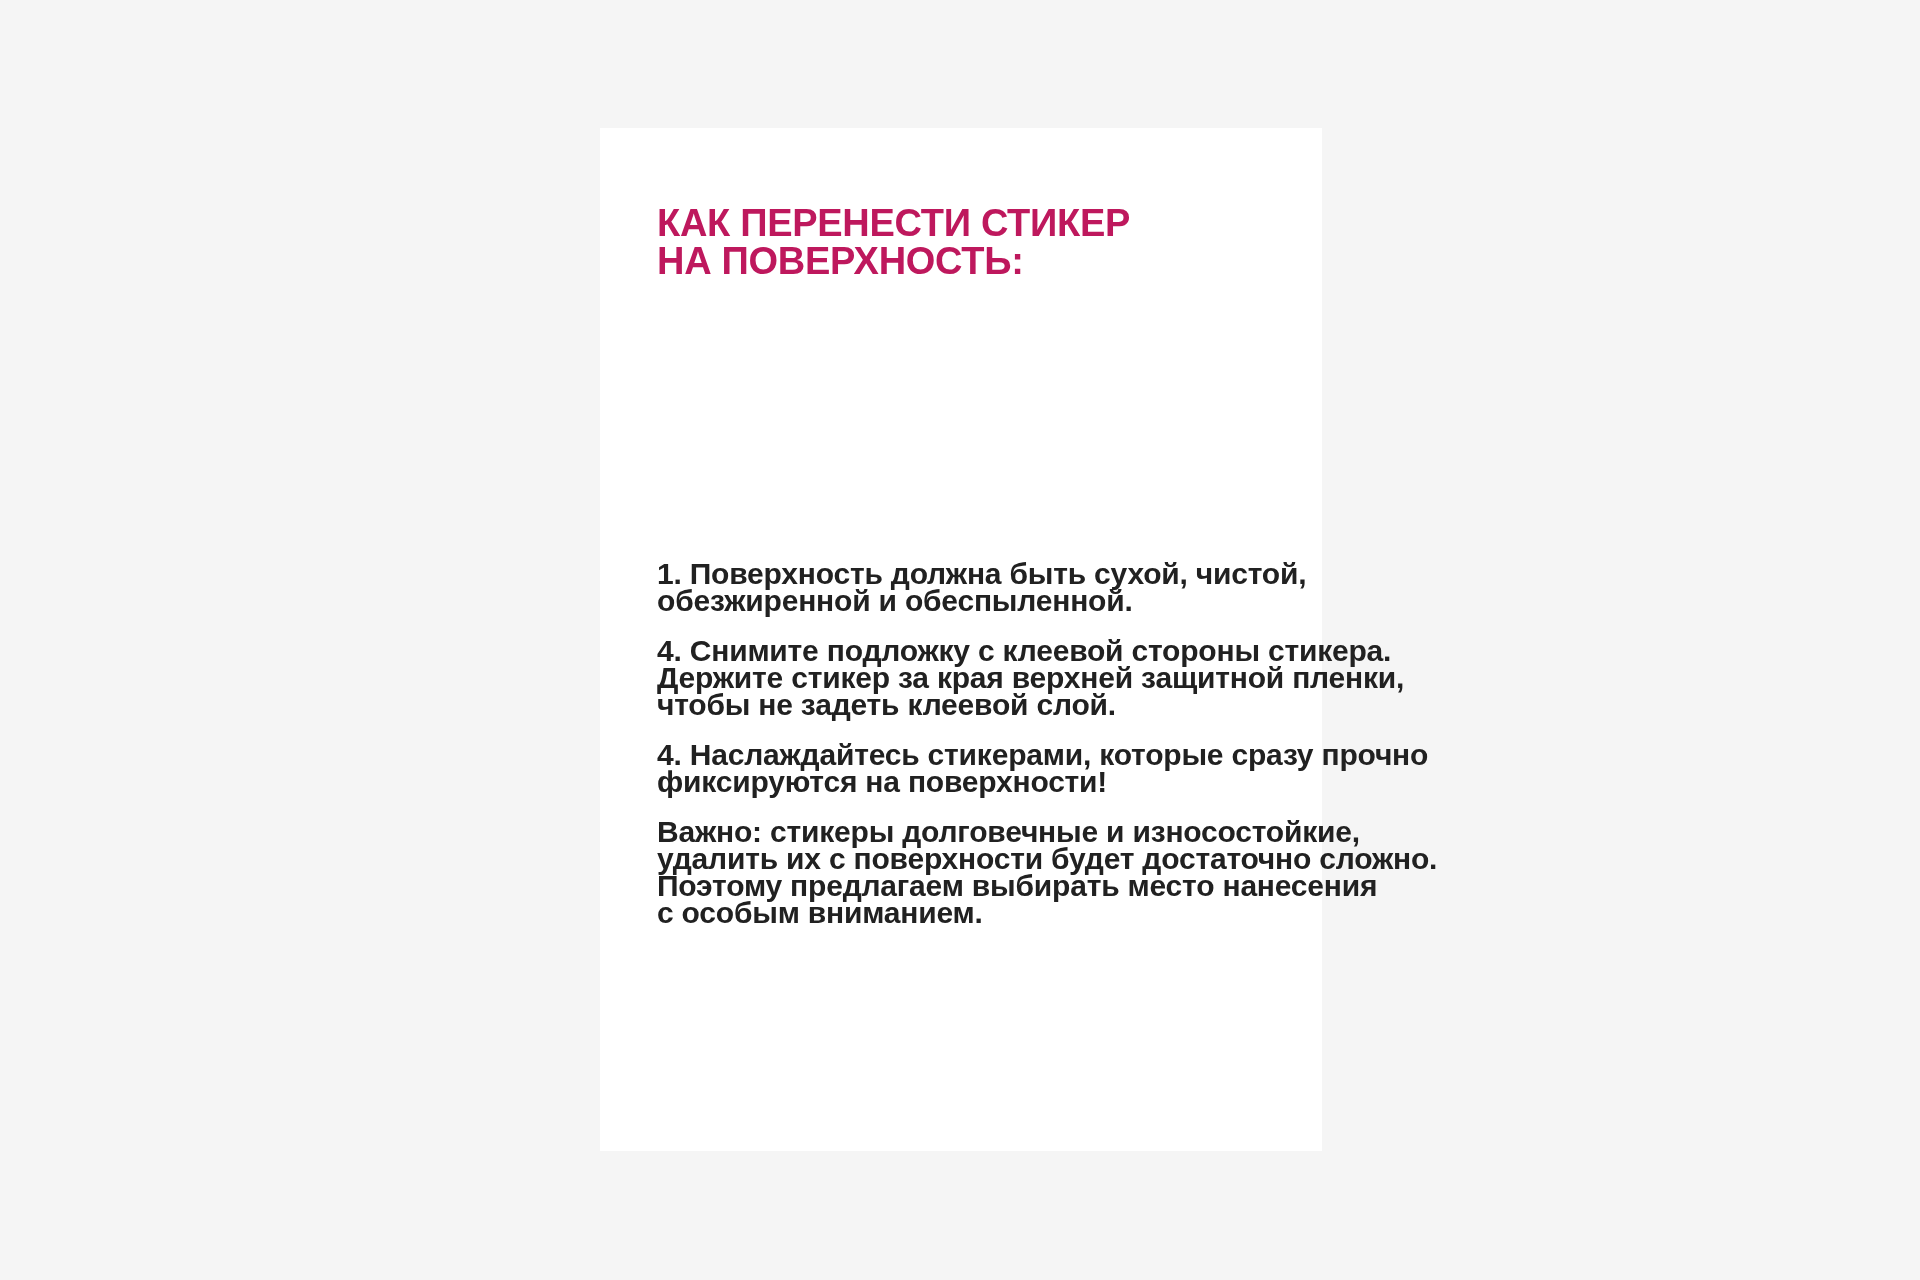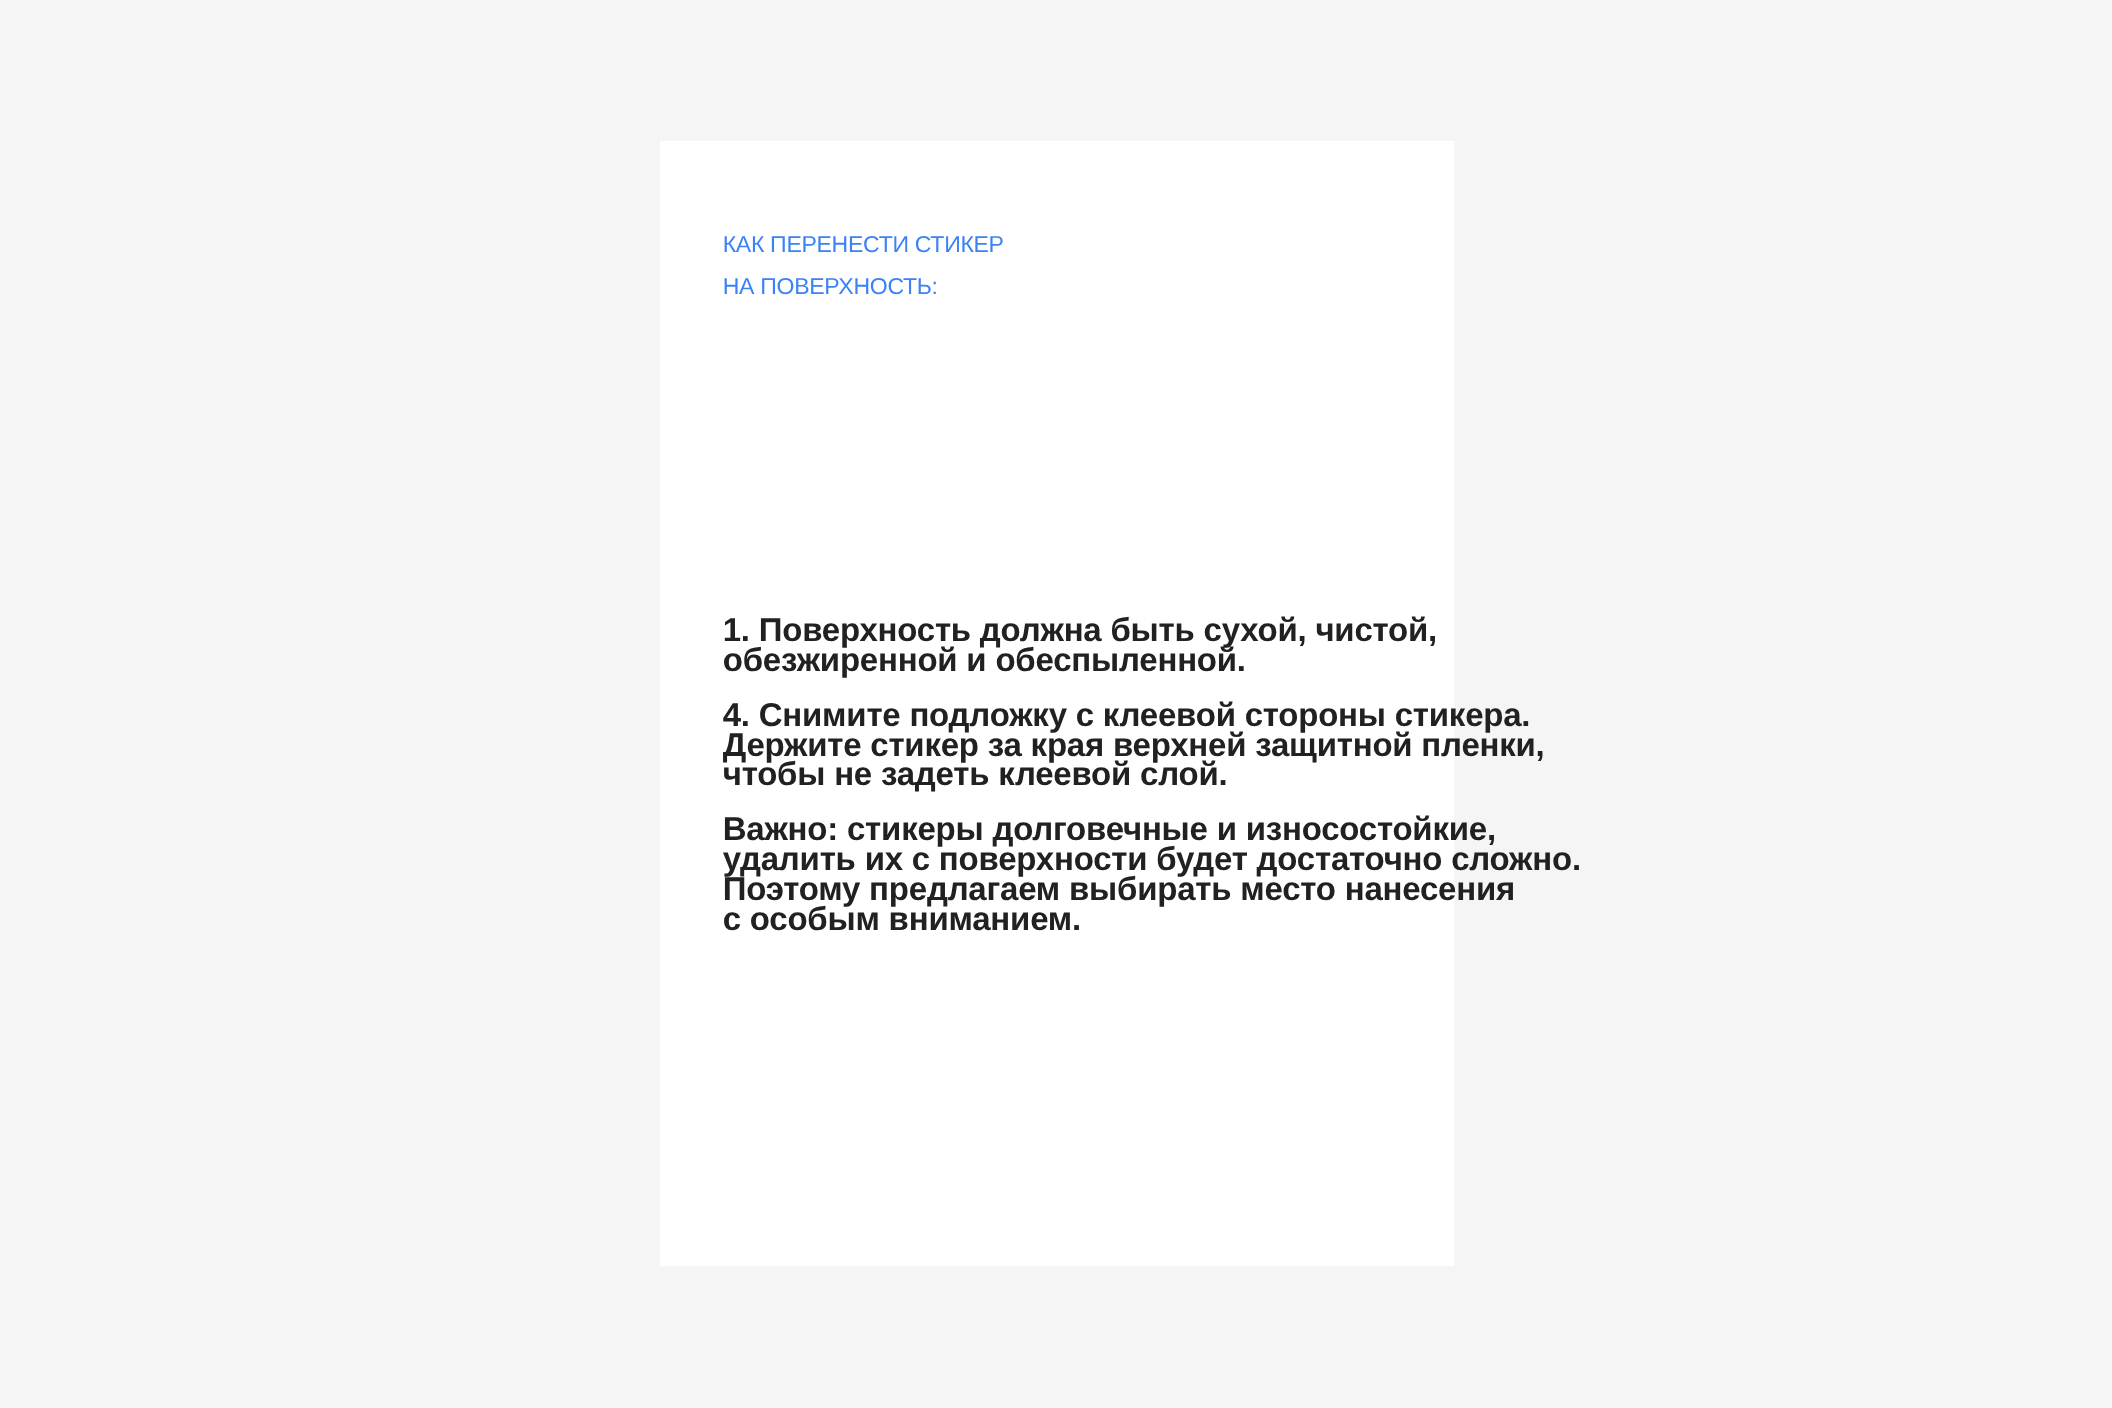--- a/index.html
+++ b/index.html
@@ -24,25 +24,25 @@
     top: 128px;
     width: 722px;
     height: 1023px;
     background: #ffffff;
   }
 
   .card-title {
     position: absolute;
     left: 57px;
     top: 76px;
-    font-size: 21px;
+    font-size: 38px;
     line-height: 38px;
-    font-weight: 400;
+    font-weight: 700;
     letter-spacing: -0.3px;
-    color: #3b82f6;
+    color: #be185d;
     white-space: pre;
   }
 
   .steps {
     position: absolute;
     left: 57px;
     top: 432px;
     right: 10px;
     color: #212121;
   }
@@ -65,19 +65,21 @@
   <div class="card">
     <h1 class="card-title">КАК ПЕРЕНЕСТИ СТИКЕР
 НА ПОВЕРХНОСТЬ:</h1>
 
     <div class="steps">
       <p class="step">1. Поверхность должна быть сухой, чистой,
 обезжиренной и обеспыленной.</p>
       <p class="step">4. Снимите подложку с клеевой стороны стикера.
 Держите стикер за края верхней защитной пленки,
 чтобы не задеть клеевой слой.</p>
+      <p class="step">4. Наслаждайтесь стикерами, которые сразу прочно
+фиксируются на поверхности!</p>
       <p class="step">Важно: стикеры долговечные и износостойкие,
 удалить их с поверхности будет достаточно сложно.
 Поэтому предлагаем выбирать место нанесения
 с особым вниманием.</p>
     </div>
   </div>
 </div>
 
 </body></html>

